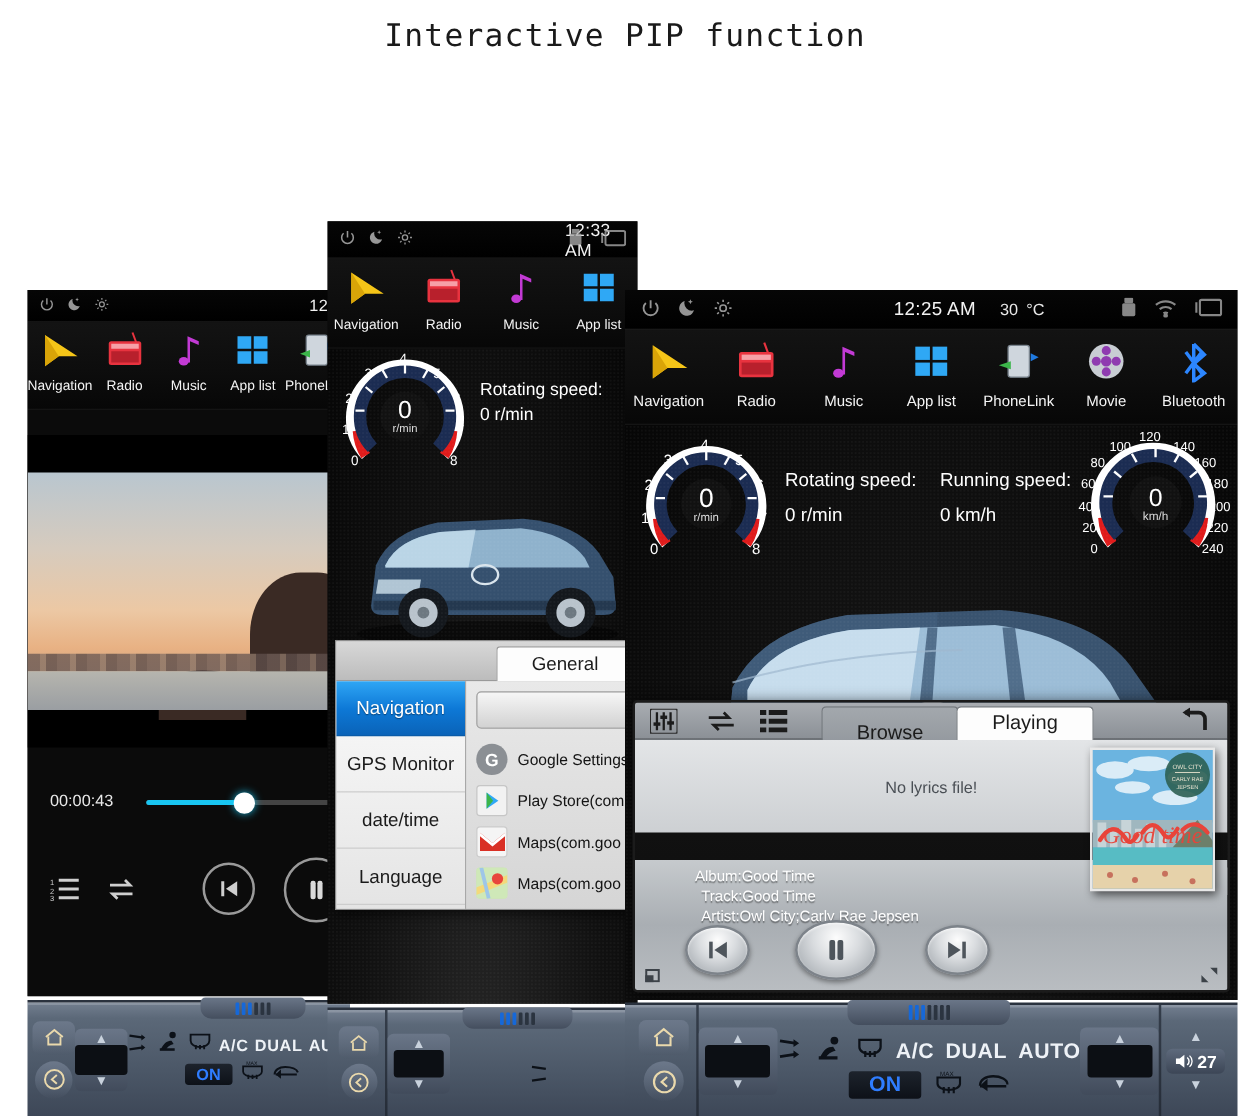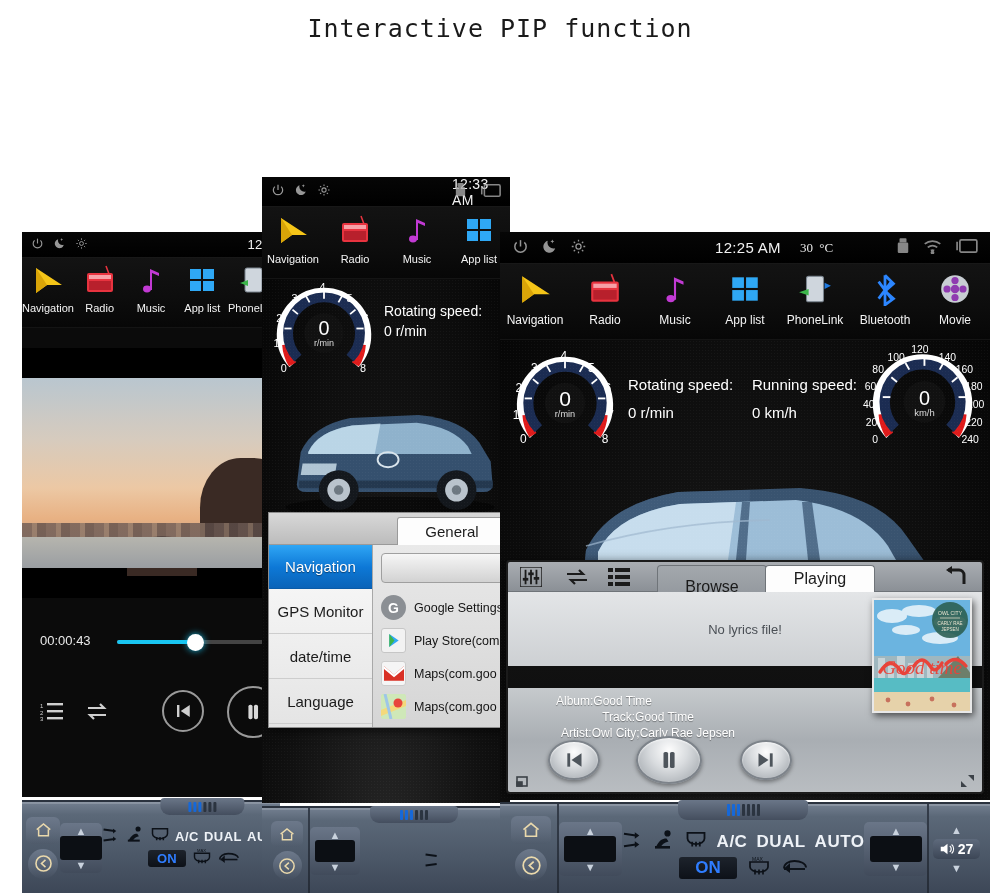--- a/index.html
+++ b/index.html
@@ -615,21 +615,21 @@
             </svg>
         </span>
         <span class="ico">
           <svg width="17" height="17" viewBox="0 0 24 24" fill="none" stroke="#b9b9b9" stroke-width="1.8">
             <circle cx="12" cy="12" r="3.6"></circle>
             <path d="M12 2.5v2.6M12 18.9v2.6M2.5 12h2.6M18.9 12h2.6M5.3 5.3l1.9 1.9M16.8 16.8l1.9 1.9M18.7 5.3l-1.9 1.9M7.2 16.8l-1.9 1.9"></path>
             </svg>
         </span>
       </div>
       <div class="sb-clock" style="font-size:15px; left:215px; transform:none;">12:25 AM</div>
-      <div class="sb-temp" style="left:300px; font-size:13px;font-family:Liberation Serif, serif;">
+      <div class="sb-temp" style="left:300px; font-size:13px;">
         <span>30</span>
         <span style="margin-left:3px;">°C</span>
       </div>
       <div class="sb-right" style="right:12px;">
         <span class="ico">
           <svg width="14" height="16" viewBox="0 0 16 18" fill="#a8a8a8">
             <rect x="4" y="0" width="8" height="5" rx="1"></rect>
               <rect x="2" y="5" width="12" height="12" rx="1.5"></rect>
             </svg>
         </span>
@@ -693,41 +693,41 @@
       </div>
       <div class="navitem">
         <span class="glyph">
           <svg width="40" height="34" viewBox="0 0 36 32">
             <rect x="10" y="4" width="16" height="24" rx="2" fill="#cfd6dd" stroke="#7a848e"></rect>
             <polygon points="11,10 27,10 27,16 33,13 27,10" fill="#1f7ae0"></polygon>
             <polygon points="3,19 12,16 12,22" fill="#3cb54a"></polygon>
             </svg>
         </span>
         <span class="lbl" style="font-size:12px; margin-top:3px;">PhoneLink</span>
-      </div>
-      <div class="navitem">
-        <span class="glyph">
-          <svg width="40" height="34" viewBox="0 0 36 32">
-            <path d="M18 3 L26 11 L18 18 L18 3 M18 18 L26 25 L18 31 L18 18 M12 9 L24 25 M12 25 L24 9" stroke="#2c86ff" stroke-width="2.6" fill="none"></path>
-            </svg>
-        </span>
-        <span class="lbl" style="font-size:12px; margin-top:3px;">Bluetooth</span>
       </div>
       <div class="navitem">
         <span class="glyph">
           <svg width="40" height="34" viewBox="0 0 36 32">
             <circle cx="18" cy="16" r="13" fill="#c8cdd3"></circle>
             <circle cx="18" cy="16" r="4" fill="#8f3bb0"></circle>
             <circle cx="18" cy="8" r="3.4" fill="#8f3bb0"></circle>
             <circle cx="18" cy="24" r="3.4" fill="#8f3bb0"></circle>
             <circle cx="10.5" cy="16" r="3.4" fill="#8f3bb0"></circle>
             <circle cx="25.5" cy="16" r="3.4" fill="#8f3bb0"></circle>
             </svg>
         </span>
         <span class="lbl" style="font-size:12px; margin-top:3px;">Movie</span>
+      </div>
+      <div class="navitem">
+        <span class="glyph">
+          <svg width="40" height="34" viewBox="0 0 36 32">
+            <path d="M18 3 L26 11 L18 18 L18 3 M18 18 L26 25 L18 31 L18 18 M12 9 L24 25 M12 25 L24 9" stroke="#2c86ff" stroke-width="2.6" fill="none"></path>
+            </svg>
+        </span>
+        <span class="lbl" style="font-size:12px; margin-top:3px;">Bluetooth</span>
       </div>
     </div>
 
     <div class="dash" style="top:108px; height:460px;">
 
       <div class="gaugewrap" style="left:10px; top:8px;">
         <svg width="110" height="110" viewBox="0 0 120 120">
           <path d="M25 95 A48 48 0 1 1 95 95" fill="none" stroke="#ffffff" stroke-width="9"></path>
           <path d="M25 95 A48 48 0 0 1 18 73" fill="none" stroke="#e01b1b" stroke-width="9"></path>
           <path d="M95 95 A48 48 0 0 0 102 73" fill="none" stroke="#e01b1b" stroke-width="9"></path>
@@ -885,21 +885,21 @@
         <div style="position:absolute; left:70px; width:340px; height:4px; background:#9aa0a6; border-radius:2px;">
           <div style="position:absolute; left:0; top:0; height:4px; width:22%; background:#19c6f2; border-radius:2px;"></div>
         </div>
         <div style="position:absolute; left:142px; width:10px; height:10px; border-radius:50%; background:#111;"></div>
         <span style="position:absolute; right:65px; color:#4c5157; font-size:11px;">00:03:25</span>
       </div>
 
       <div class="m-body" style="top:126px; height:108px;">
         <div class="m-meta" style="left:48px; top:6px; font-size:12px;">
           <div>Album:Good Time</div>
-          <div style="margin-left:5px;text-align:center;">Track:Good Time</div>
+          <div style="margin-left:5px;">Track:Good Time</div>
           <div style="margin-left:5px;">Artist:Owl City;Carly Rae Jepsen</div>
         </div>
         <div class="m-btn" style="left:40px; top:52px; width:52px; height:40px;">
           <svg width="22" height="20" viewBox="0 0 24 24" fill="#4e555c">
             <polygon points="21,4 21,20 9,12"></polygon>
               <rect x="4" y="4" width="3.4" height="16"></rect>
             </svg>
         </div>
         <div class="m-btn" style="left:128px; top:48px; width:66px; height:48px;">
           <svg width="24" height="24" viewBox="0 0 24 24" fill="#4e555c">

